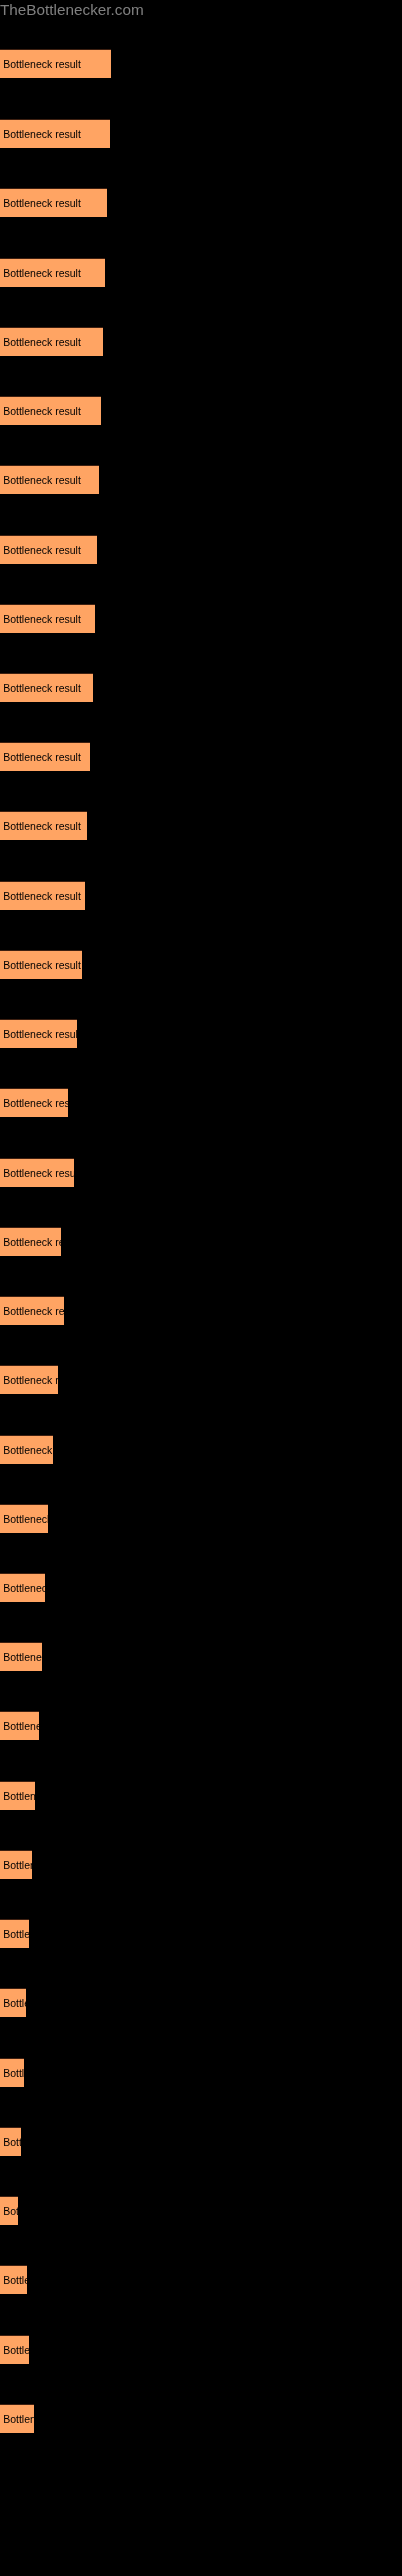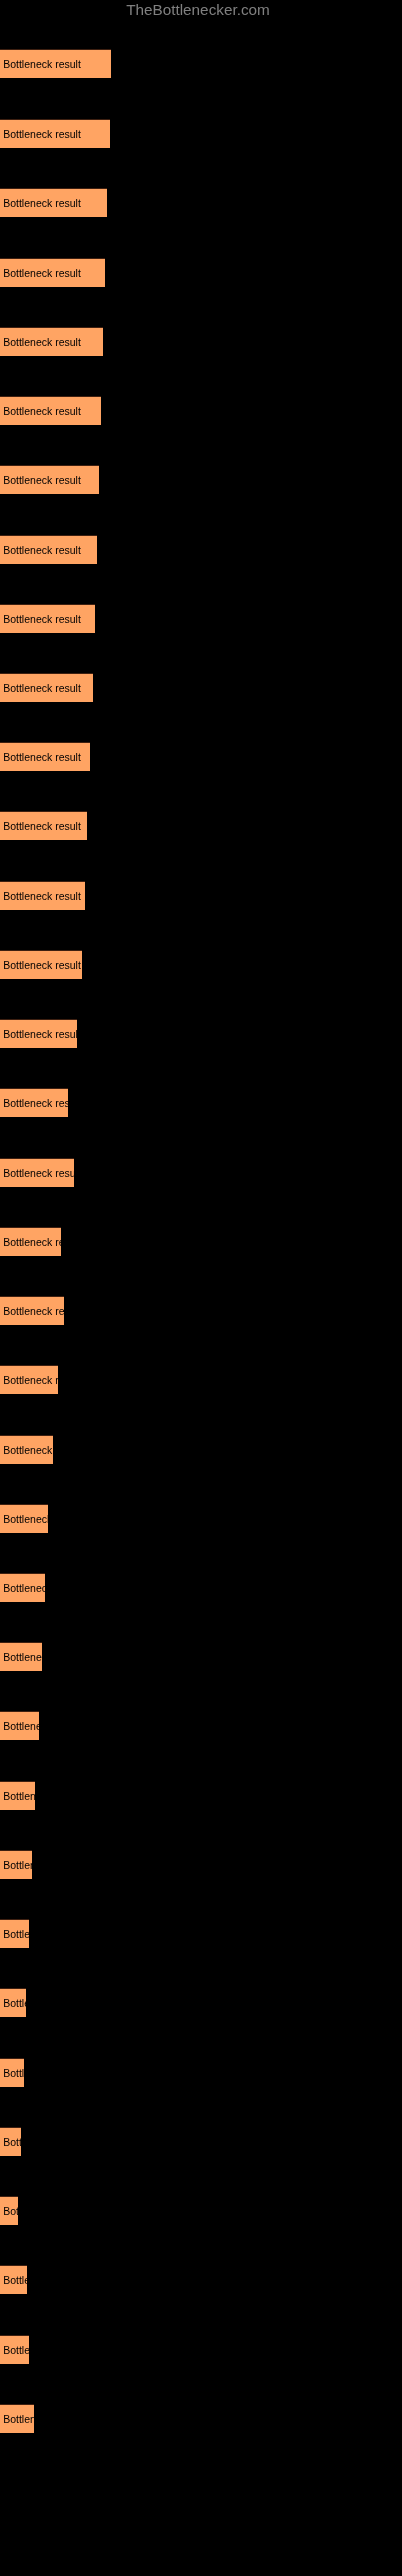--- a/index.html
+++ b/index.html
@@ -14,21 +14,21 @@
     position: relative;
     overflow: hidden;
     font-family: "Liberation Sans", sans-serif;
   }
 
   .watermark {
     position: absolute;
     top: 0px;
     left: 0px;
     width: 396px;
-    text-align: center;
+    text-align: left;
     color: #808080;
     font-size: 15.3px;
     font-family: "Liberation Sans", sans-serif;
     letter-spacing: 0px;
     line-height: 19.3px;
     user-select: none;
     white-space: nowrap;
   }
 
   .chart-area {

